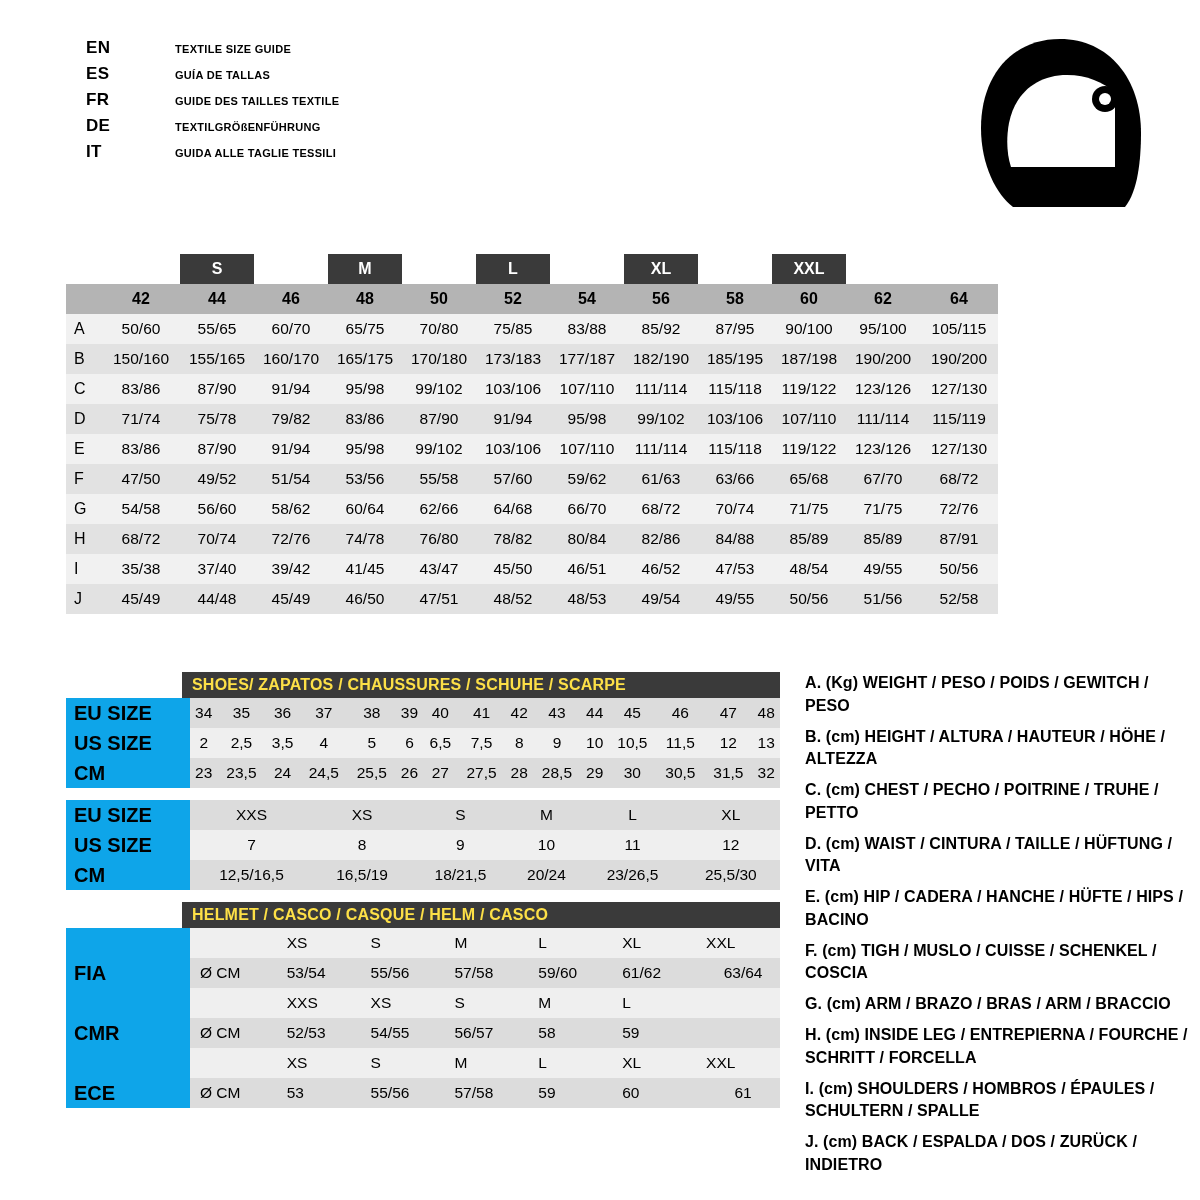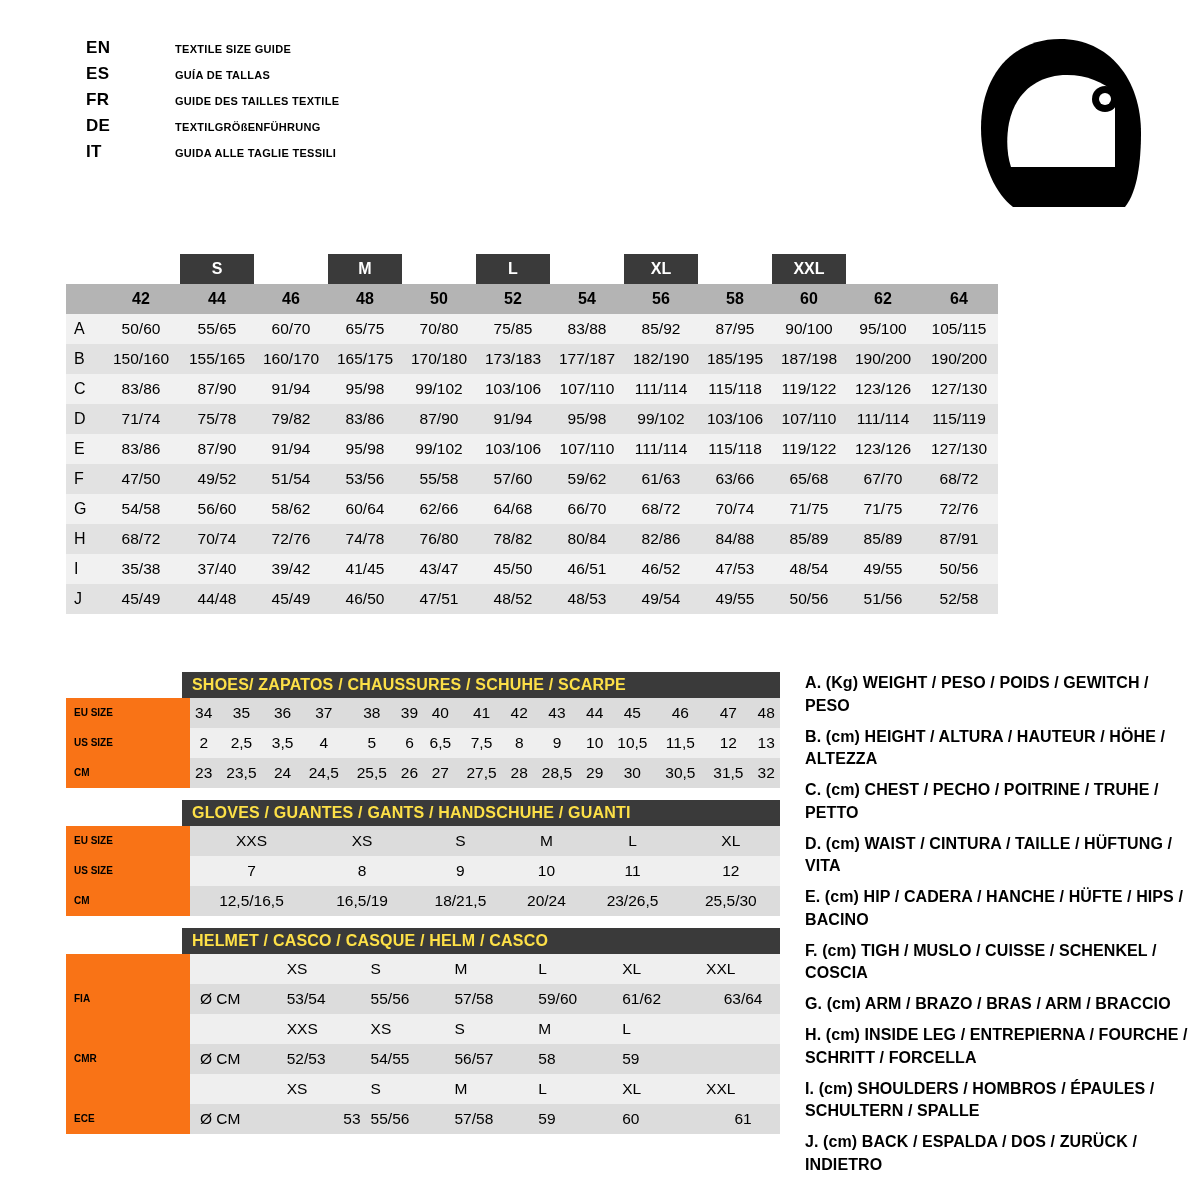--- a/index.html
+++ b/index.html
@@ -112,23 +112,23 @@
   }
   .sub-table td {
     padding: 0;
     height: 30px;
     line-height: 30px;
     white-space: nowrap;
   }
   .sub-table td.lbl {
     width: 116px;
     font-weight: bold;
-    font-size: 10px;
+    font-size: 20px;
     padding-left: 8px;
-    background: #f97316;
+    background: #0ea5e9;
     margin-left: 9px;
   }
   .sub-table td.val { text-align: center; }
   .srow-dark td.val  { background: #dcdcdc; }
   .srow-light td.val { background: #efefef; }
 
   .gap-sm { height: 12px; }
 
   
   .legend {
@@ -420,21 +420,20 @@
           <td class="val">30</td>
           <td class="val">30,5</td>
           <td class="val">31,5</td>
           <td class="val">32</td>
         </tr>
       </tbody>
   </table>
 
   <div class="gap-sm"></div>
 
-  <div class="sub-title">GLOVES / GUANTES / GANTS / HANDSCHUHE / GUANTI</div>
   <table class="sub-table">
     <tbody id="gloves-body">
         <tr class="srow-dark">
           <td class="lbl">EU SIZE</td>
           <td class="val">XXS</td>
           <td class="val">XS</td>
           <td class="val">S</td>
           <td class="val">M</td>
           <td class="val">L</td>
           <td class="val">XL</td>
@@ -511,21 +510,21 @@
           <td class="val" style="text-align: left; padding-left: 10px;">XS</td>
           <td class="val" style="text-align: left; padding-left: 10px;">S</td>
           <td class="val" style="text-align: left; padding-left: 10px;">M</td>
           <td class="val" style="text-align: left; padding-left: 10px;">L</td>
           <td class="val" style="text-align: left; padding-left: 10px;">XL</td>
           <td class="val" style="text-align: left; padding-left: 10px;">XXL</td>
         </tr>
         <tr class="srow-dark">
           <td class="lbl">ECE</td>
           <td class="val" style="text-align: left; padding-left: 10px;">Ø CM</td>
-          <td class="val" style="text-align: right; padding-left: 10px;">53</td>
+          <td class="val" style="text-align: left; padding-left: 10px;">53</td>
           <td class="val" style="text-align: left; padding-left: 10px;">55/56</td>
           <td class="val" style="text-align: left; padding-left: 10px;">57/58</td>
           <td class="val" style="text-align: left; padding-left: 10px;">59</td>
           <td class="val" style="text-align: left; padding-left: 10px;">60</td>
           <td class="val" style="text-align: center; padding-left: 10px;">61</td>
         </tr>
       </tbody>
   </table>
 
 </div>

